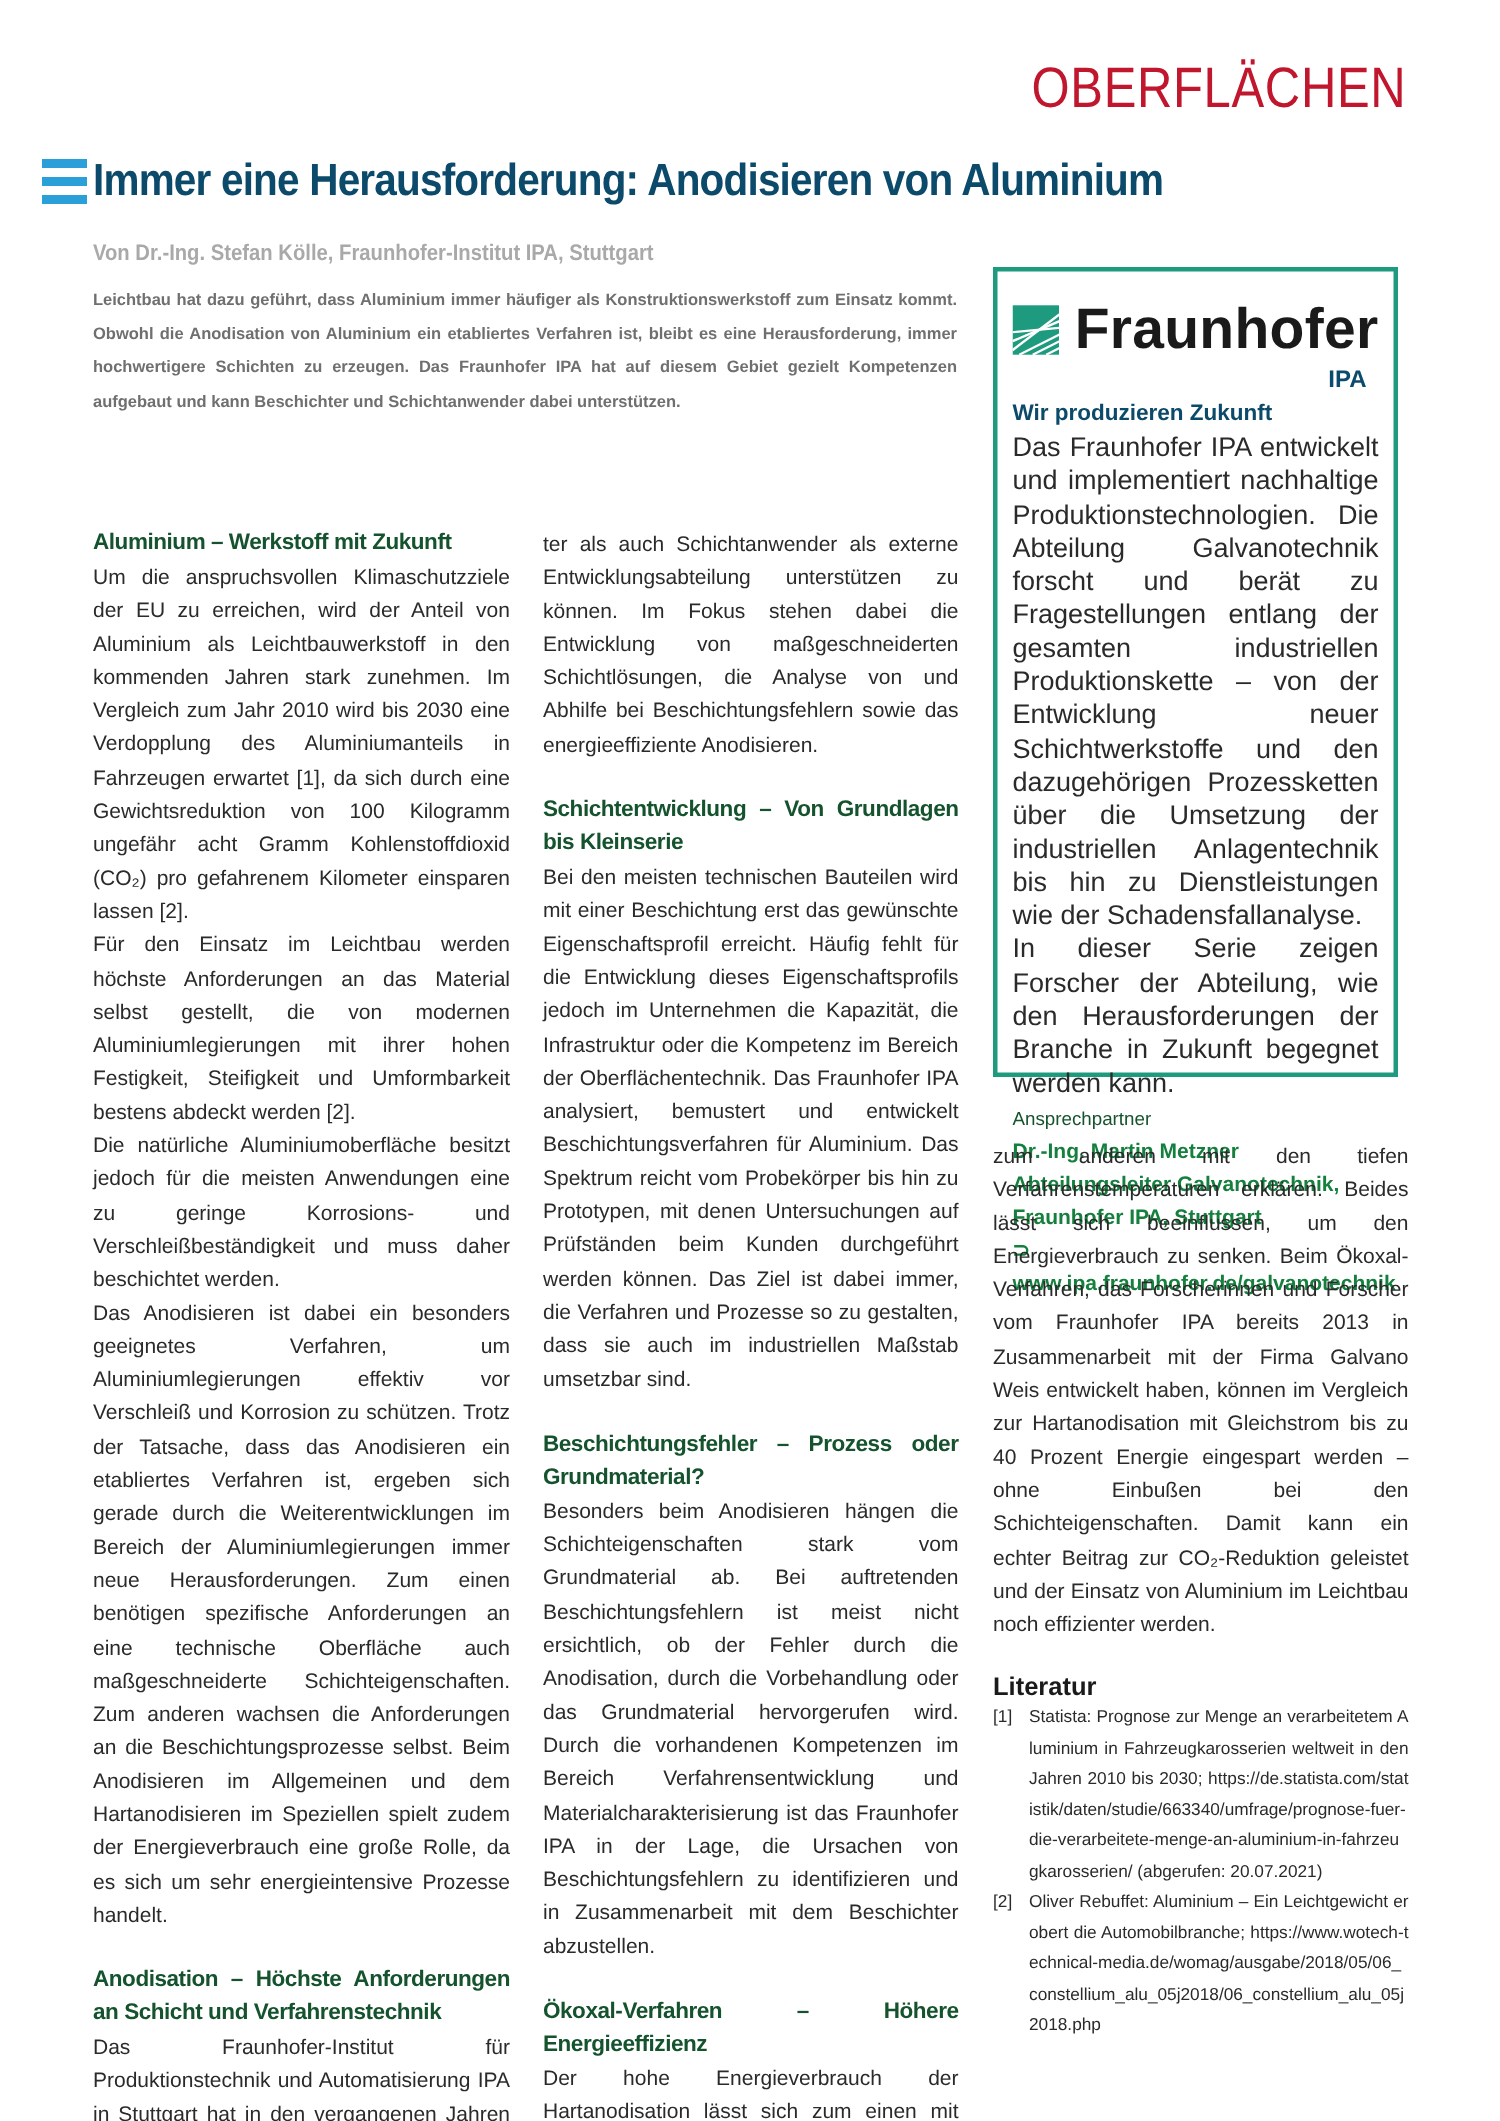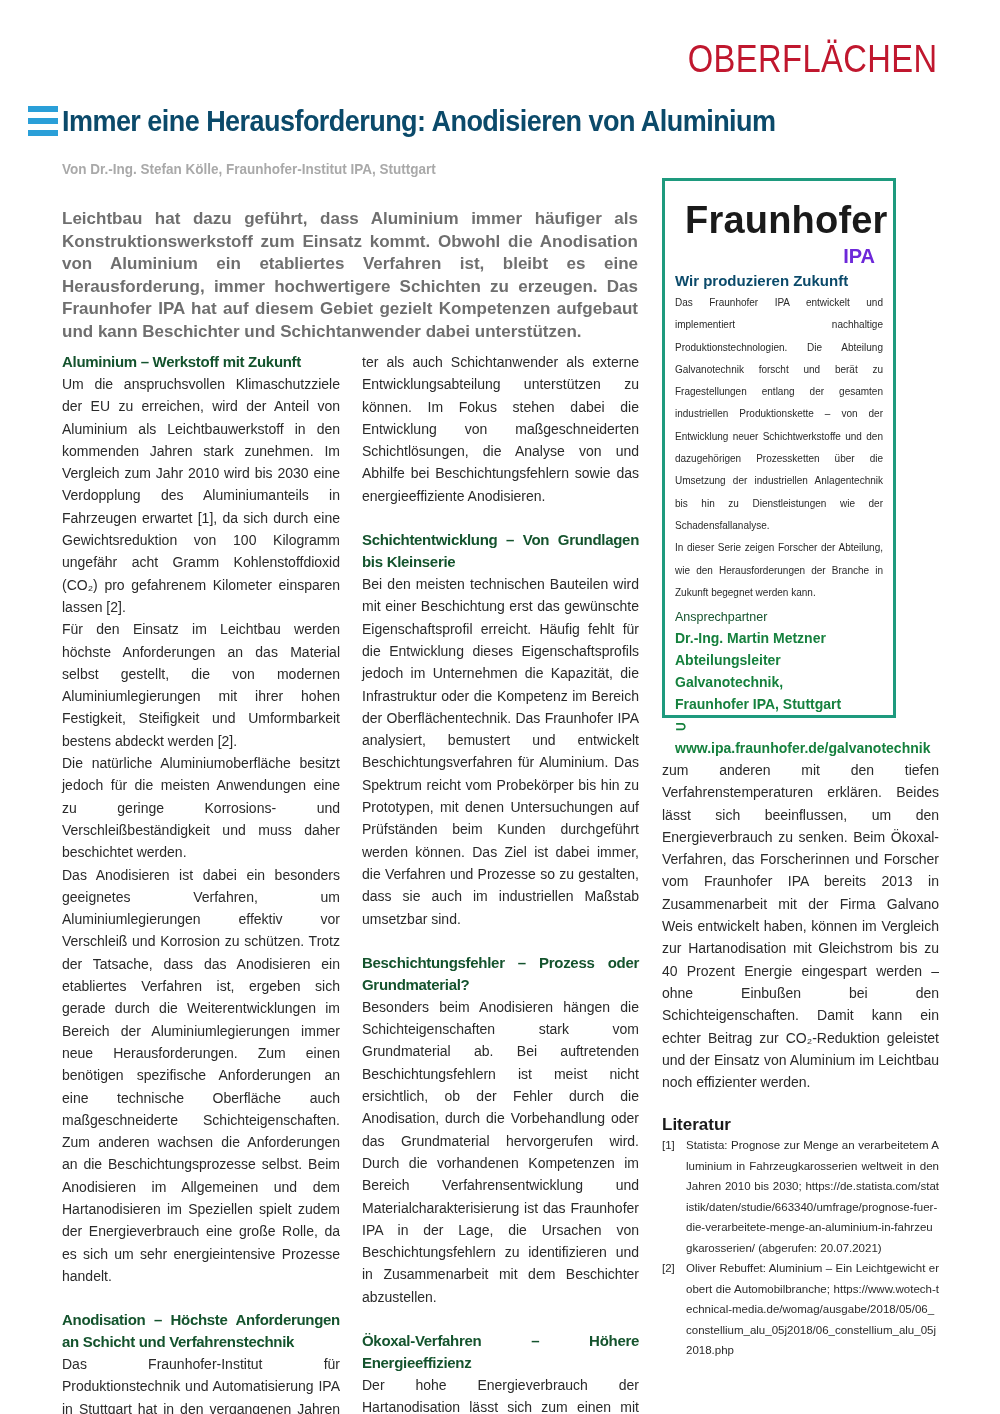--- a/index.html
+++ b/index.html
@@ -5,35 +5,35 @@
   html, body { margin: 0; padding: 0; background: #ffffff; }
   body { width: 1000px; height: 1414px; position: relative; overflow: hidden;
          font-family: "Liberation Sans", sans-serif; color: #2a2a2a; }
   .section-label { position: absolute; right: 62px; top: 38px; font-size: 38px;
          color: #c0172e; letter-spacing: 0.5px; font-weight: 400; transform: scaleX(0.86); transform-origin: right top; }
   .title-row { position: absolute; left: 28px; top: 104px; display: flex; align-items: center; }
   .title-bars { width: 30px; height: 30px; display: flex; flex-direction: column; justify-content: space-between; margin-right: 4px; }
   .title-bars span { display: block; height: 6px; background: #2a9fd8; }
   .title { font-size: 30px; font-weight: 700; color: #0b4a6a; letter-spacing: -0.6px; white-space: nowrap; transform: scaleX(0.9); transform-origin: left center; }
   .byline { position: absolute; left: 62px; top: 160px; font-size: 15px; font-weight: 700; color: #a9a9a9; transform: scaleX(0.9); transform-origin: left top; white-space: nowrap; }
-  .lead { position: absolute; left: 62px; top: 208px; width: 576px; font-size: 17px; line-height: 22.5px; font-weight: 700; color: #6f6f6f; text-align: justify; }
+  .lead { position: absolute; left: 62px; top: 189px; width: 576px; font-size: 11px; line-height: 22.5px; font-weight: 700; color: #6f6f6f; text-align: justify; }
   .col { position: absolute; font-size: 14px; line-height: 22.3px; color: #2a2a2a; text-align: justify; }
   .col p { margin: 0; }
   .col1 { left: 62px; top: 351px; width: 278px; }
   .col2 { left: 362px; top: 351px; width: 277px; }
   .col3 { left: 662px; top: 759px; width: 277px; }
   .sub { font-weight: 700; color: #14532d; font-size: 15px; line-height: 22px; margin: 0; letter-spacing: -0.3px; }
   .gap { height: 22px; }
-  .infobox { position: absolute; left: 662px; top: 178px; width: 234px; height: 540px; border: 3px solid #1e9a7e; box-sizing: border-box; padding: 8px 10px 6px 10px; }
+  .infobox { position: absolute; left: 662px; top: 178px; width: 270px; height: 540px; border: 3px solid #1e9a7e; box-sizing: border-box; padding: 8px 10px 6px 10px; }
   .logo-row { display: flex; align-items: center; height: 54px; margin-top: 4px; }
   .logo-mark { width: 42px; height: 44px; margin-right: 10px; }
   .logo-text { font-size: 38px; font-weight: 700; color: #1a1a1a; letter-spacing: 0.2px; line-height: 1; }
-  .logo-sub { text-align: right; font-size: 20px; font-weight: 700; color: #6d28d9; margin-top: -2px; margin-right: 8px; }
+  .logo-sub { text-align: right; font-size: 16px; font-weight: 700; color: #0c4a6e; margin-top: -2px; margin-right: 8px; }
   .box-title { font-size: 15px; font-weight: 700; color: #0b4a6a; margin-top: 2px; line-height: 22px; }
-  .box-body { font-size: 10px; line-height: 22.3px; text-align: justify; color: #2a2a2a; }
+  .box-body { font-size: 18px; line-height: 22.3px; text-align: justify; color: #2a2a2a; }
   .box-body p { margin: 0; }
   .contact-head { font-size: 12.5px; font-weight: 400; color: #14532d; margin-top: 3px; line-height: 20px; }
   .contact { font-size: 14px; font-weight: 700; color: #15803d; line-height: 22px; }
   .lit-head { font-size: 17px; font-weight: 700; color: #1a1a1a; margin-top: 22px; line-height: 20px; }
   .lit-item { display: flex; font-size: 11.5px; line-height: 20.5px; color: #2a2a2a; }
   .lit-num { width: 24px; flex: none; }
   .lit-text { flex: 1; text-align: justify; word-break: break-all; }
   .footer { position: absolute; right: 62px; top: 1420px; display: flex; align-items: flex-start; color: #0f172a; }
   .footer .mag { font-size: 17px; letter-spacing: 0.3px; }
   .footer .issue { font-size: 17px; margin-left: 10px; }

